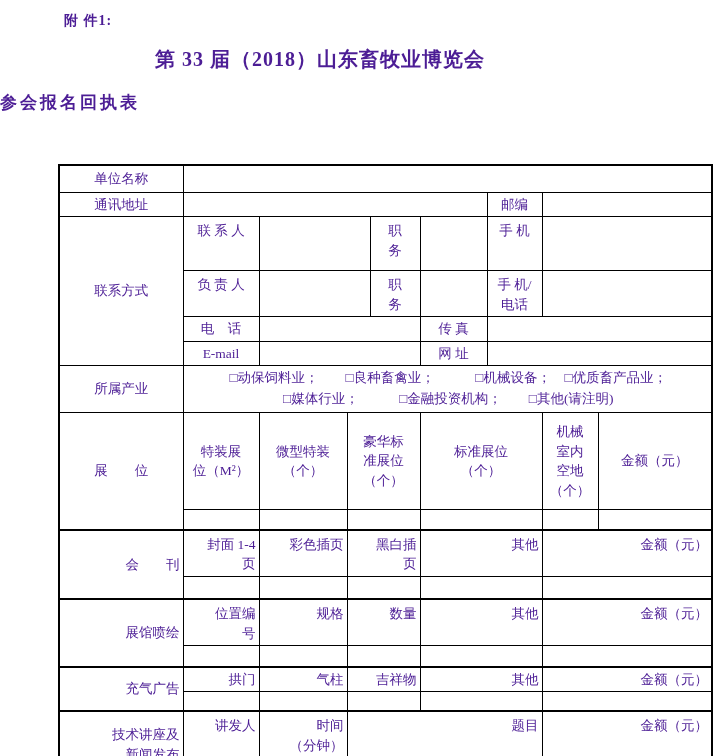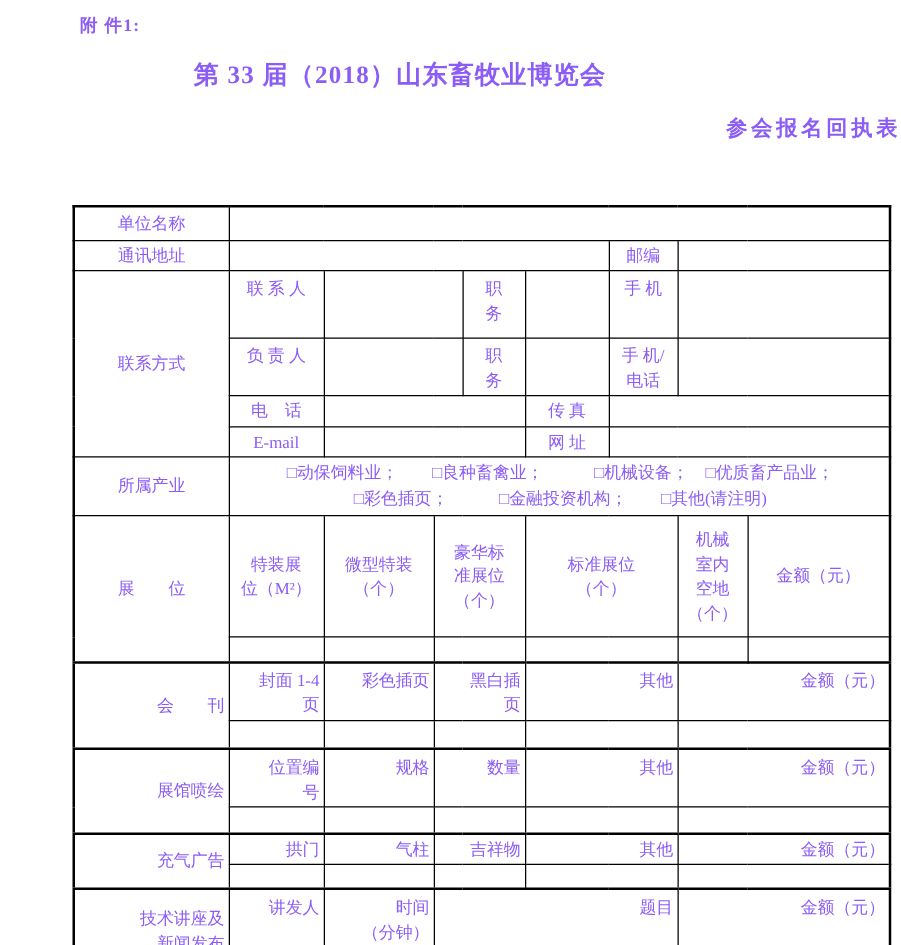--- a/index.html
+++ b/index.html
@@ -1,29 +1,29 @@
 <!DOCTYPE html>
 <html><head>
 <meta charset="utf-8">
 <style>
   html,body{margin:0;padding:0;background:#ffffff;}
   .doc{
     position:relative;width:721px;height:756px;background:#ffffff;
-    font-family:"Liberation Serif","DejaVu Serif",serif;color:#8b5cf6;
+    font-family:"Liberation Serif","DejaVu Serif",serif;color:#4c1d95;
   }
   .attachment{
     position:absolute;left:64px;top:12px;font-size:14px;font-weight:bold;
     letter-spacing:1px;
   }
   .title{
     position:absolute;left:0;top:46px;width:640px;text-align:center;
     font-size:20px;font-weight:bold;letter-spacing:1px;
   }
   .subtitle{
-    position:absolute;left:0;top:91px;width:721px;text-align:right;
+    position:absolute;left:0;top:91px;width:721px;text-align:left;
     font-size:17px;font-weight:bold;letter-spacing:3px;
   }
   table.form{
     position:absolute;left:58px;top:128px;
     width:653px;border-collapse:collapse;table-layout:fixed;
     border:2px solid #000;
     margin-top:36px;
   }
   td{
     border:1px solid #000;font-size:13.5px;text-align:center;
@@ -103,21 +103,21 @@
       <td>E-mail</td>
       <td colspan="3"></td>
       <td>网 址</td>
       <td colspan="3"></td>
     </tr>
 
     <tr style="height:42px">
       <td>所属产业</td>
       <td colspan="8" class="left">
         <div class="ind-line">□动保饲料业；　　□良种畜禽业；　　　□机械设备；　□优质畜产品业；</div>
-        <div class="ind-line">□彩色插页；　　　□金融投资机构；　　□其他(请注明)</div>
+        <div class="ind-line">□媒体行业；　　　□金融投资机构；　　□其他(请注明)</div>
       </td>
     </tr>
 
     <tr style="height:97px">
       <td rowspan="2">展　　位</td>
       <td class="pre">特装展
 位（M²）</td>
       <td class="pre">微型特装
 （个）</td>
       <td class="pre" colspan="2">豪华标

